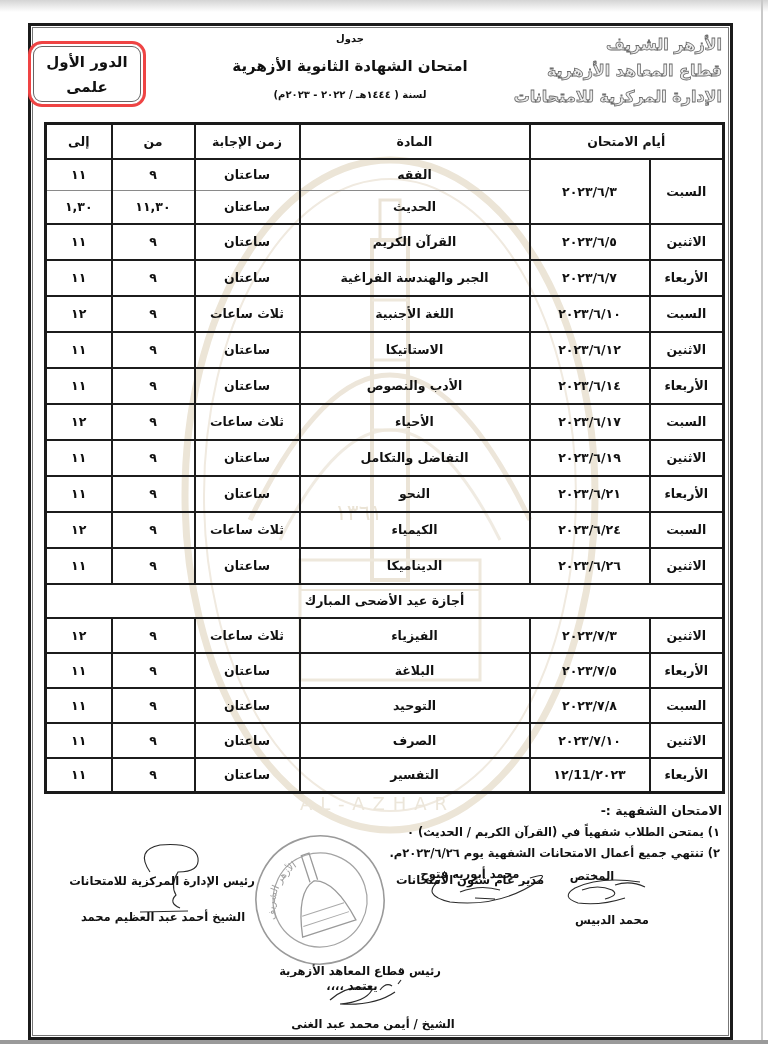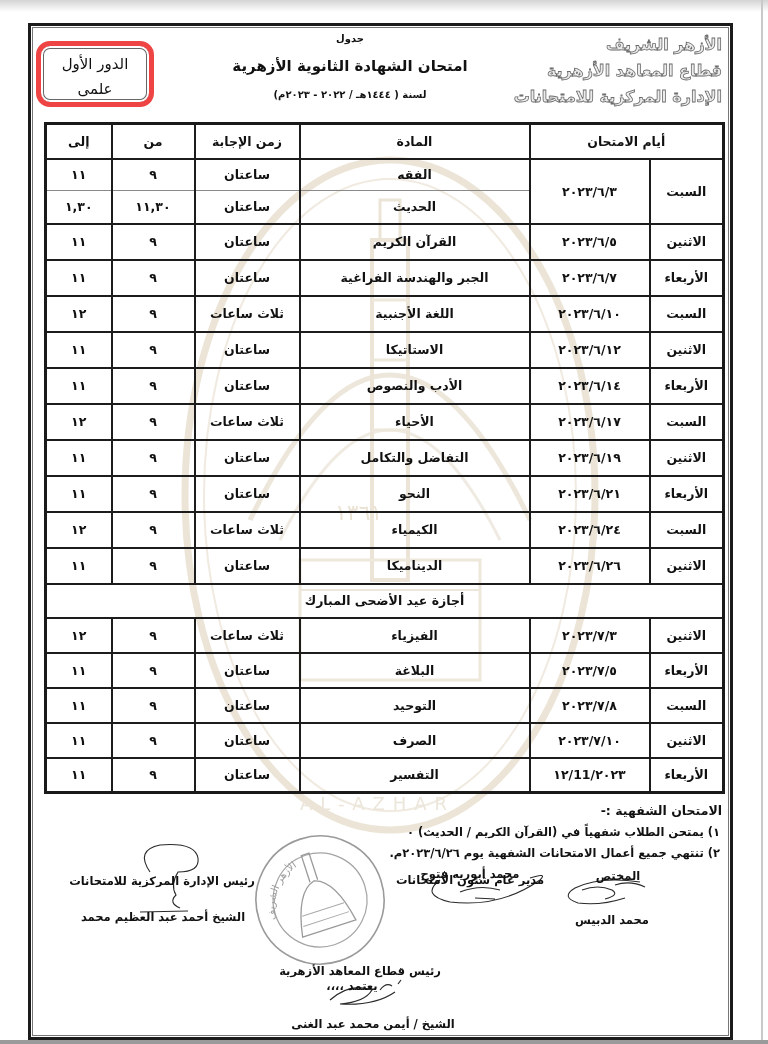--- a/index.html
+++ b/index.html
@@ -5,24 +5,24 @@
   html, body { margin:0; padding:0; }
   body { width:768px; height:1044px; position:relative; background:#ffffff; overflow:hidden;
          font-family:"DejaVu Sans", sans-serif; color:#111; }
   .top-shade { position:absolute; left:0; top:0; width:768px; height:12px;
                background:linear-gradient(#d4d4d4, #ffffff); }
   .right-edge { position:absolute; left:761px; top:0; width:2px; height:1044px; background:#c9c9c9; }
   .bottom-edge { position:absolute; left:0; top:1040px; width:768px; height:4px; background:#9a9a9a; }
   .frame { position:absolute; left:28px; top:23px; width:705px; height:1017px; box-sizing:border-box;
            border:3px solid #1b1b1b; box-shadow: inset 0 0 0 1px #fff, inset 0 0 0 2px #777; }
   .watermark { position:absolute; left:0; top:0; width:768px; height:1044px; pointer-events:none; }
-  .round-box { position:absolute; left:36px; top:41px; width:118px; height:66px; box-sizing:border-box;
-               border:5px solid #ef4444; border-radius:14px;
+  .round-box { position:absolute; left:28px; top:41px; width:118px; height:66px; box-sizing:border-box;
+               border:3px solid #ef4444; border-radius:14px;
                box-shadow: inset 0 0 0 2px #fff, inset 0 0 0 3px #666;
-               direction:rtl; text-align:center; font-weight:normal; font-size:15px; line-height:25px;
+               direction:rtl; text-align:center; font-weight:bold; font-size:15px; line-height:25px;
                padding-top:6px; }
   .round-box div { display:block; }
   .title { position:absolute; left:200px; top:27px; width:300px; direction:rtl; text-align:center; font-weight:bold; }
   .title .t1 { font-size:10px; line-height:24px; }
   .title .t2 { font-size:15px; line-height:30px; }
   .title .t3 { font-size:10px; line-height:28px; }
   .logo { position:absolute; left:540px; top:32px; width:182px; direction:rtl; text-align:right;
           font-weight:bold; font-size:16px; line-height:26px; color:#ececec;
           -webkit-text-stroke:0.8px #6a6a6a; }
   .logo div { white-space:nowrap; }
@@ -273,21 +273,21 @@
 
   <path d="M640 882 Q600 876 575 888 Q560 897 578 903 Q600 906 625 898 M582 890 Q598 884 612 890 Q620 895 605 899 M615 885 Q630 880 645 887" fill="none" stroke="#2a2a2a" stroke-width="1.1"></path>
 
   <path d="M440 880 Q420 895 450 902 Q500 908 540 880 Q548 872 530 878 M460 892 Q480 884 500 890 M475 898 L495 899" fill="none" stroke="#2a2a2a" stroke-width="1.1"></path>
 
   <path d="M150 872 Q135 850 160 845 Q195 842 198 858 Q200 872 178 872 Q170 885 176 895 Q168 903 180 908 M140 912 L188 911" fill="none" stroke="#2a2a2a" stroke-width="1.1"></path>
 
   <path d="M330 1000 Q350 982 372 990 Q365 1002 340 1004 Q375 1006 395 992 M380 990 Q386 982 392 986 M398 984 L401 980" fill="none" stroke="#2a2a2a" stroke-width="1.2"></path>
 </svg>
 
-<div class="sig" style="left:618px; top:869px;text-align:right;">المختص</div>
+<div class="sig" style="left:592px; top:869px;text-align:right;">المختص</div>
 <div class="sig" style="left:612px; top:913px;">محمد الدبيس</div>
 
 <div class="sig" style="left:470px; top:873px;">مدير عام شئون الامتحانات</div>
 <div class="sig" style="left:470px; top:867px;">محمد أبوريه فتوح</div>
 
 <div class="sig" style="left:162px; top:874px;">رئيس الإدارة المركزية للامتحانات</div>
 <div class="sig" style="left:163px; top:910px;">الشيخ أحمد عبد العظيم محمد</div>
 
 <div class="sig" style="left:352px; top:943px;margin-top:36px;">يعتمد ،،،،</div>
 <div class="sig" style="left:360px; top:964px;">رئيس قطاع المعاهد الأزهرية</div>

